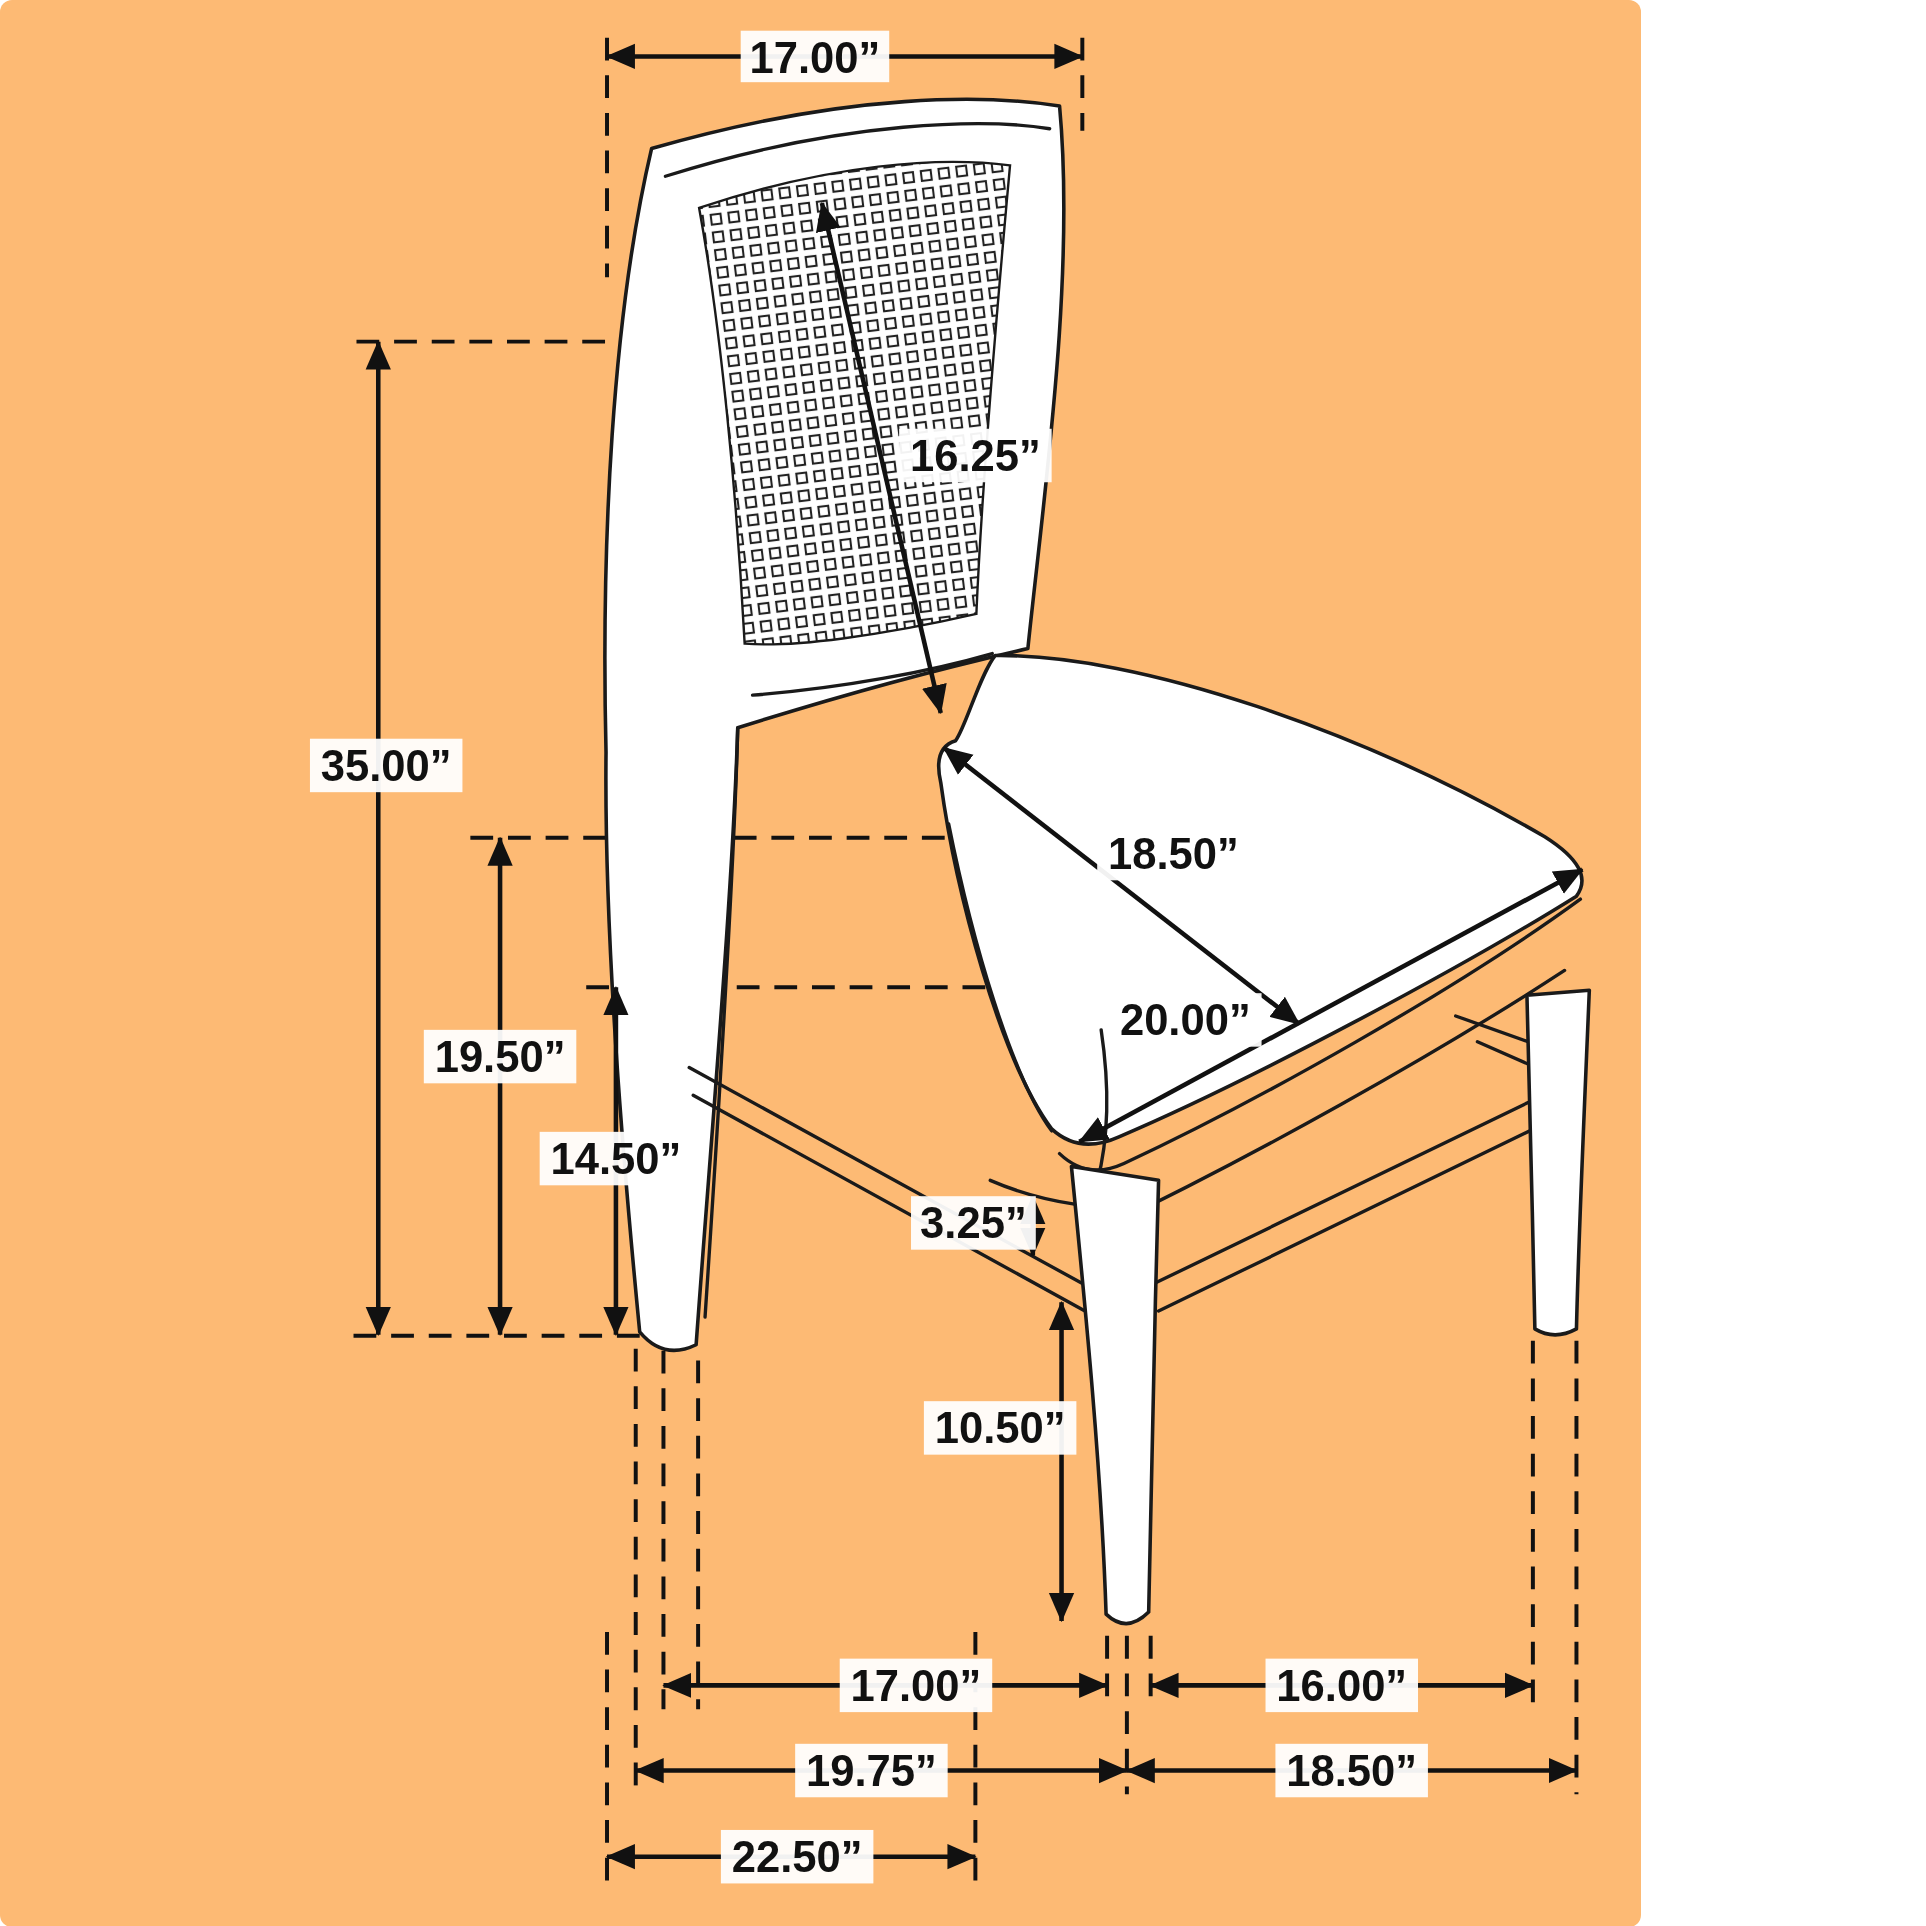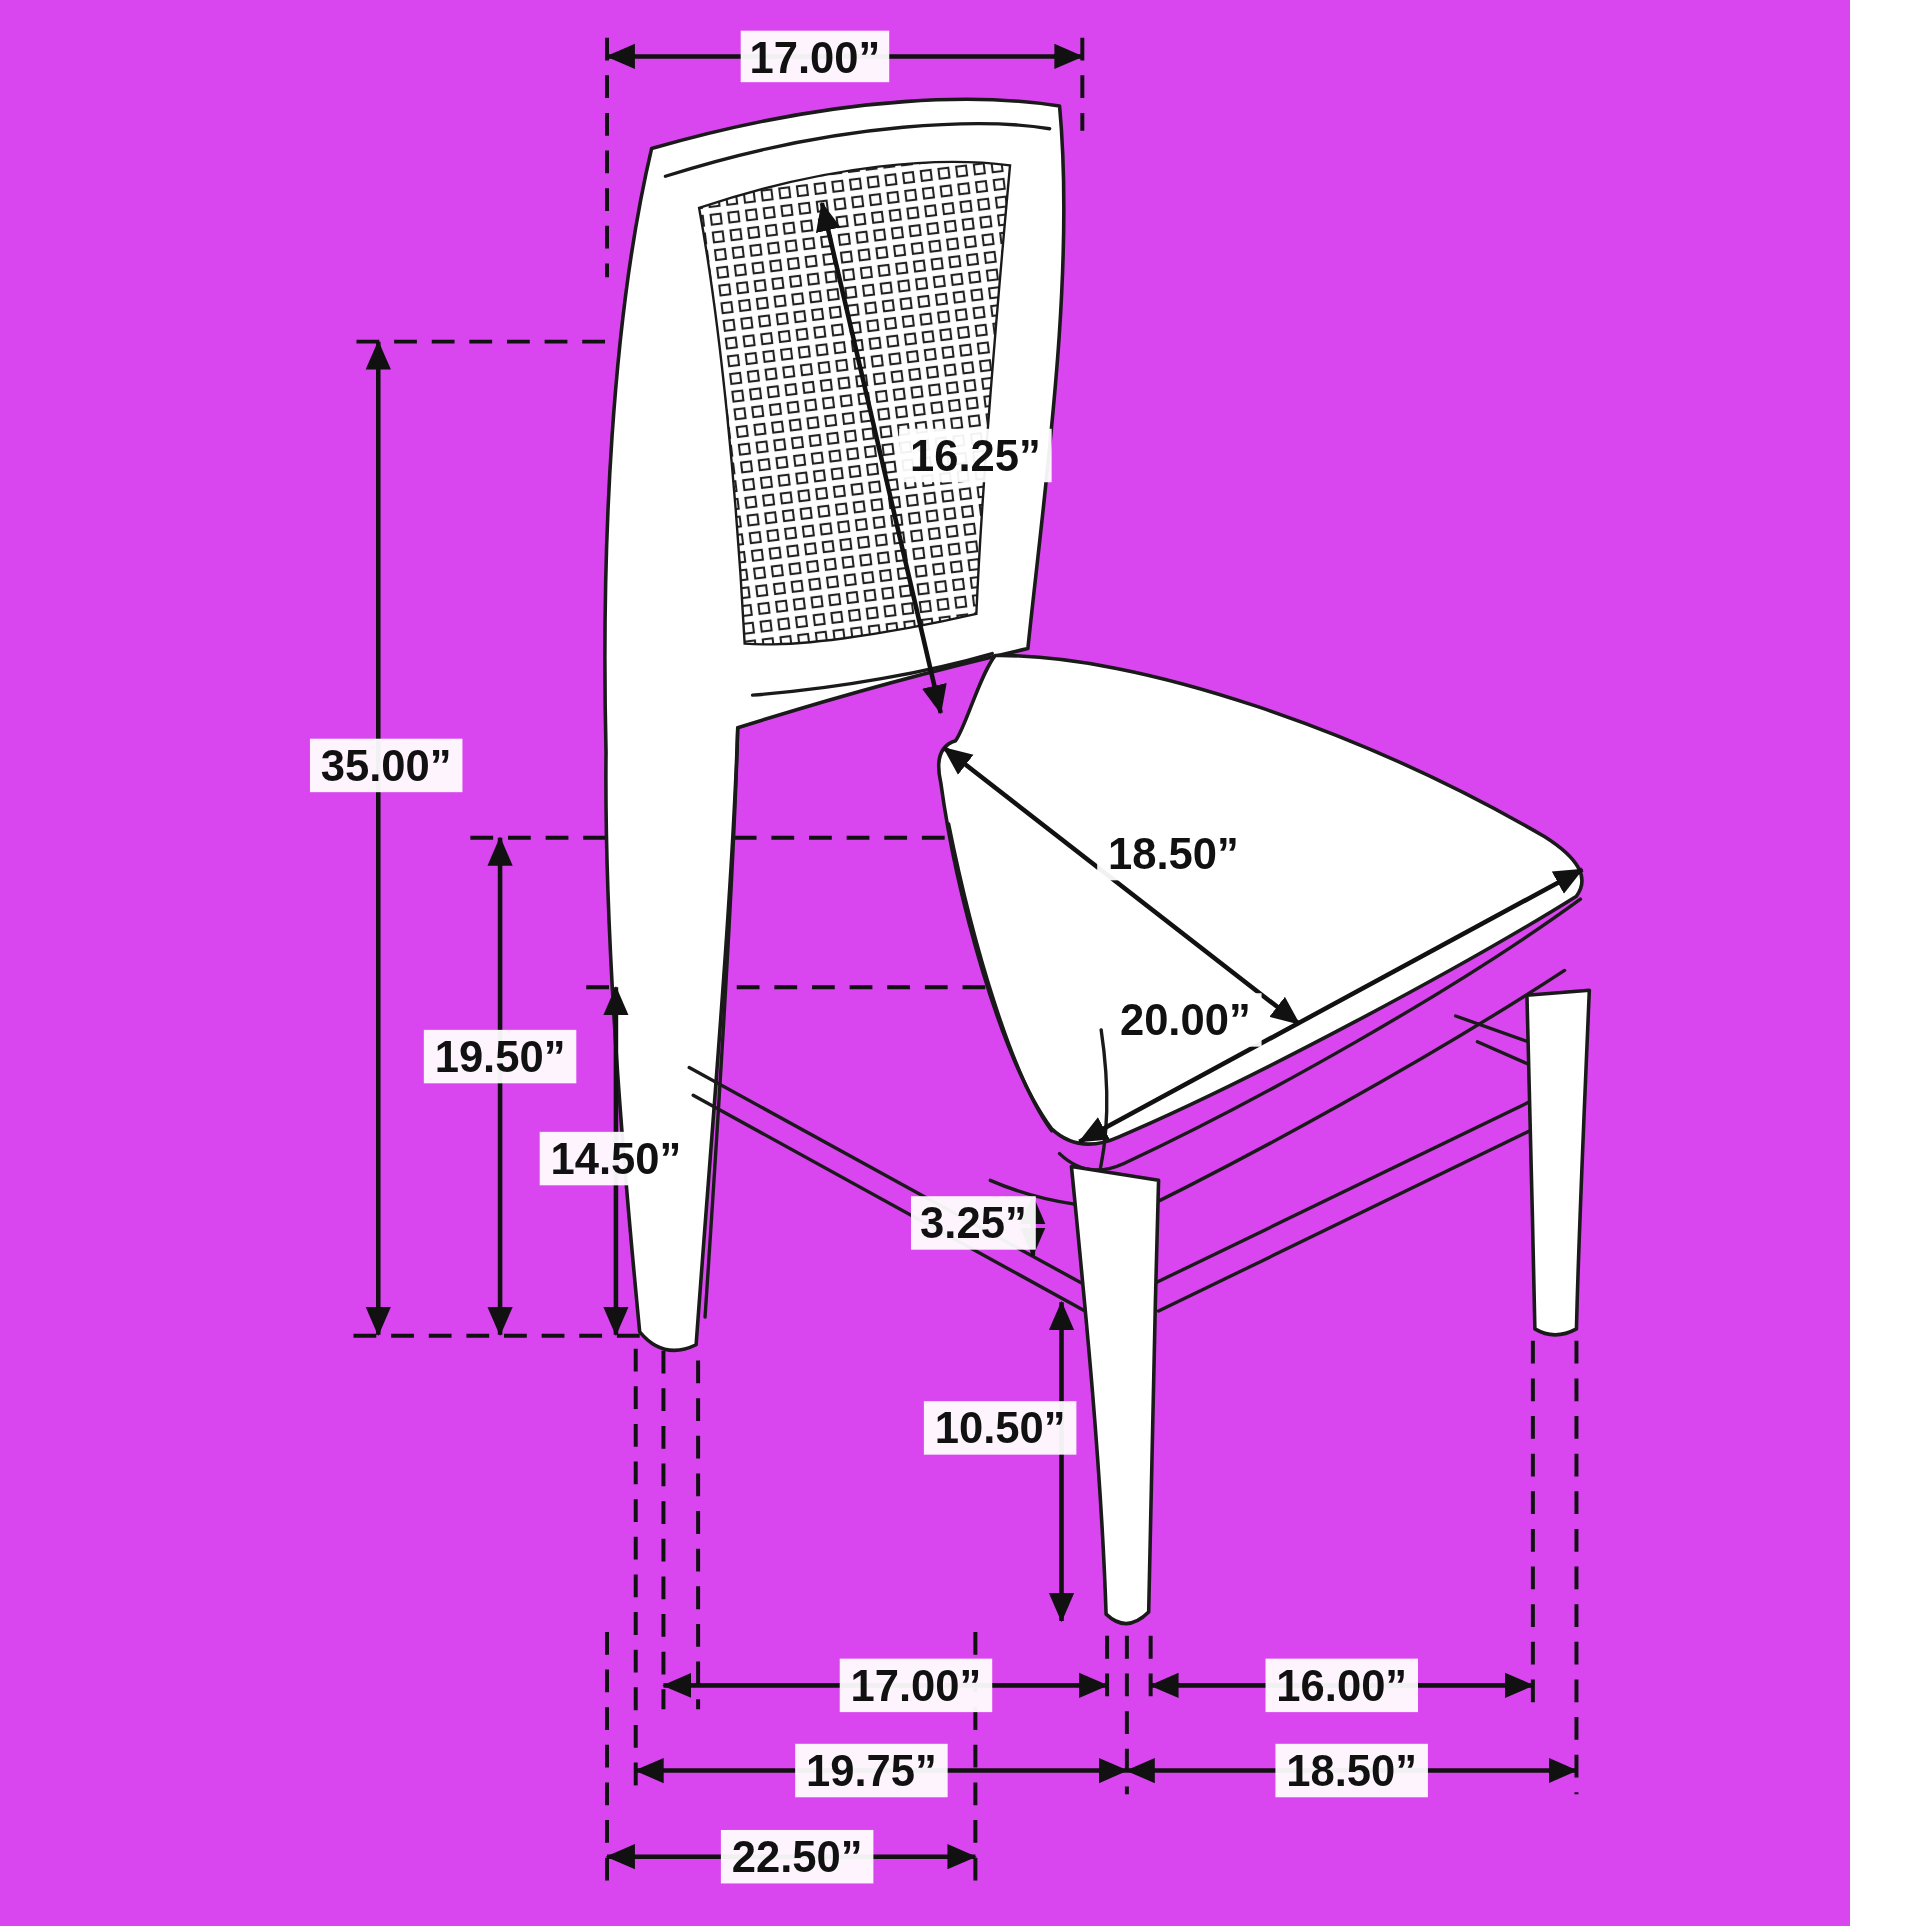--- a/index.html
+++ b/index.html
@@ -1,17 +1,17 @@
 <!DOCTYPE html>
 <html><head>
 <meta charset="utf-8">
 <style>
   html,body{margin:0;padding:0;background:#fff;}
-  .stage{position:relative;width:1850px;height:1927px;background:#d946ef;overflow:hidden;
-         font-family:"Liberation Sans", sans-serif;}
+  .stage{position:relative;width:1641px;height:1927px;background:#fdba74;overflow:hidden;
+         font-family:"Liberation Sans", sans-serif;border-radius:12px;}
   svg{position:absolute;left:0;top:0;}
   .chair{stroke:#1a1a1a;stroke-width:3.4;fill:none;stroke-linecap:round;stroke-linejoin:round;}
   .chairfill{stroke:#1a1a1a;stroke-width:3.6;fill:#ffffff;stroke-linejoin:round;}
   .dash{stroke:#111;stroke-width:4;fill:none;stroke-dasharray:23 15;}
   .dim{stroke:#111;stroke-width:4.6;fill:none;}
   .dimlabel{font:bold 44px "Liberation Sans", sans-serif;fill:#111;text-anchor:middle;}
   .labelbg{fill:#ffffff;opacity:.94;}
 </style>
 </head>
 <body>

